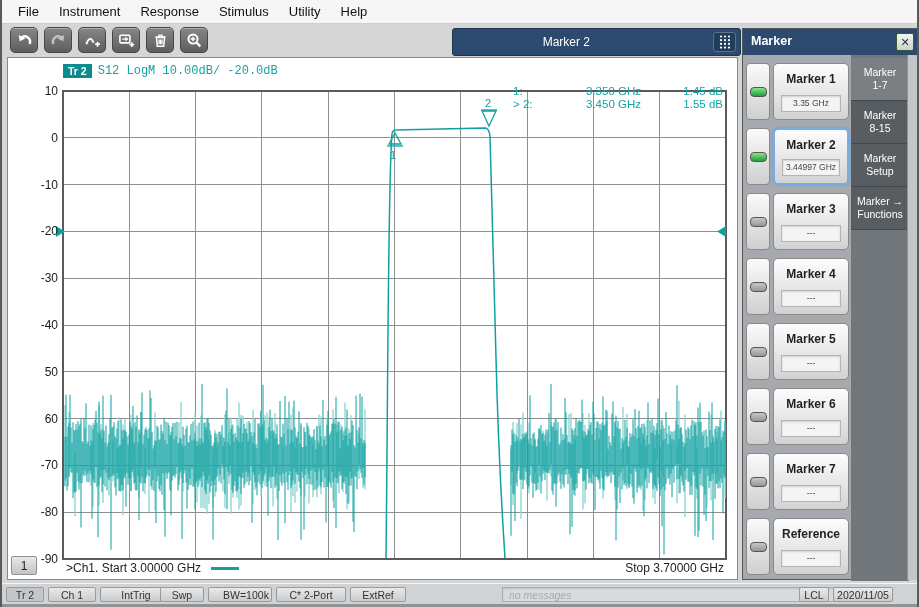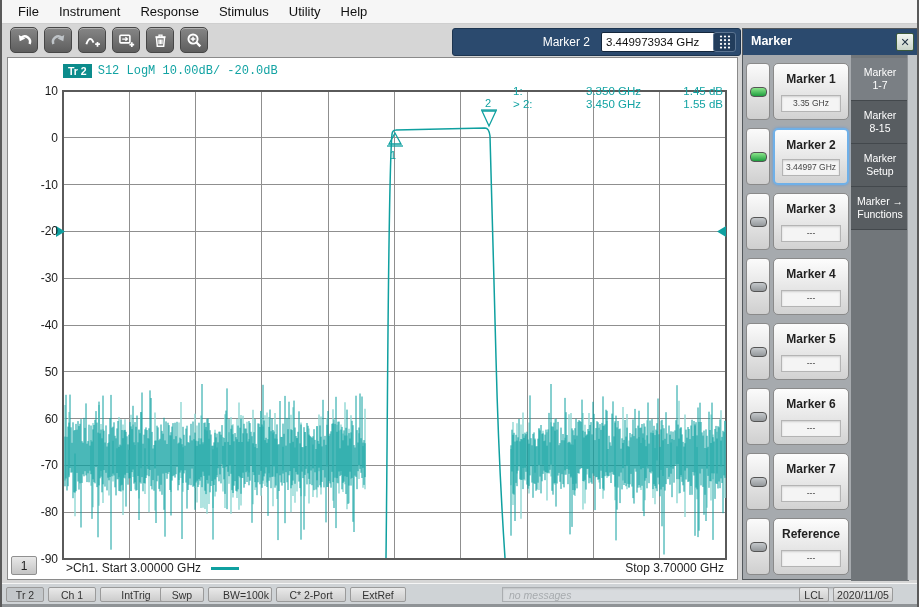--- a/index.html
+++ b/index.html
@@ -129,21 +129,20 @@
         <button class="tool-btn">
           <svg viewBox="0 0 16 16">
             <circle cx="6.6" cy="6.6" r="4.3" fill="none" stroke="#ffffff" stroke-width="1.8"></circle>
             <path d="M9.9 9.9l3.6 3.6" stroke="#ffffff" stroke-width="2.2"></path>
             <path d="M4.4 6.6h4.4M6.6 4.4v4.4" stroke="#ffffff" stroke-width="1.4"></path>
           </svg>
         </button>
       </div>
     <div class="entry-bar">
       <span class="entry-label">Marker 2</span>
-      <input class="entry-input" value="3.449973934 GHz" style="">
       <button class="keypad-btn">
         <svg id="kpicon" width="14" height="16" viewBox="0 0 14 16">
             <circle cx="3" cy="2.5" r="1.1" fill="#fff"></circle>
             <circle cx="7" cy="2.5" r="1.1" fill="#fff"></circle>
             <circle cx="11" cy="2.5" r="1.1" fill="#fff"></circle>
             <circle cx="3" cy="6.2" r="1.1" fill="#fff"></circle>
             <circle cx="7" cy="6.2" r="1.1" fill="#fff"></circle>
             <circle cx="11" cy="6.2" r="1.1" fill="#fff"></circle>
             <circle cx="3" cy="9.9" r="1.1" fill="#fff"></circle>
             <circle cx="7" cy="9.9" r="1.1" fill="#fff"></circle>

